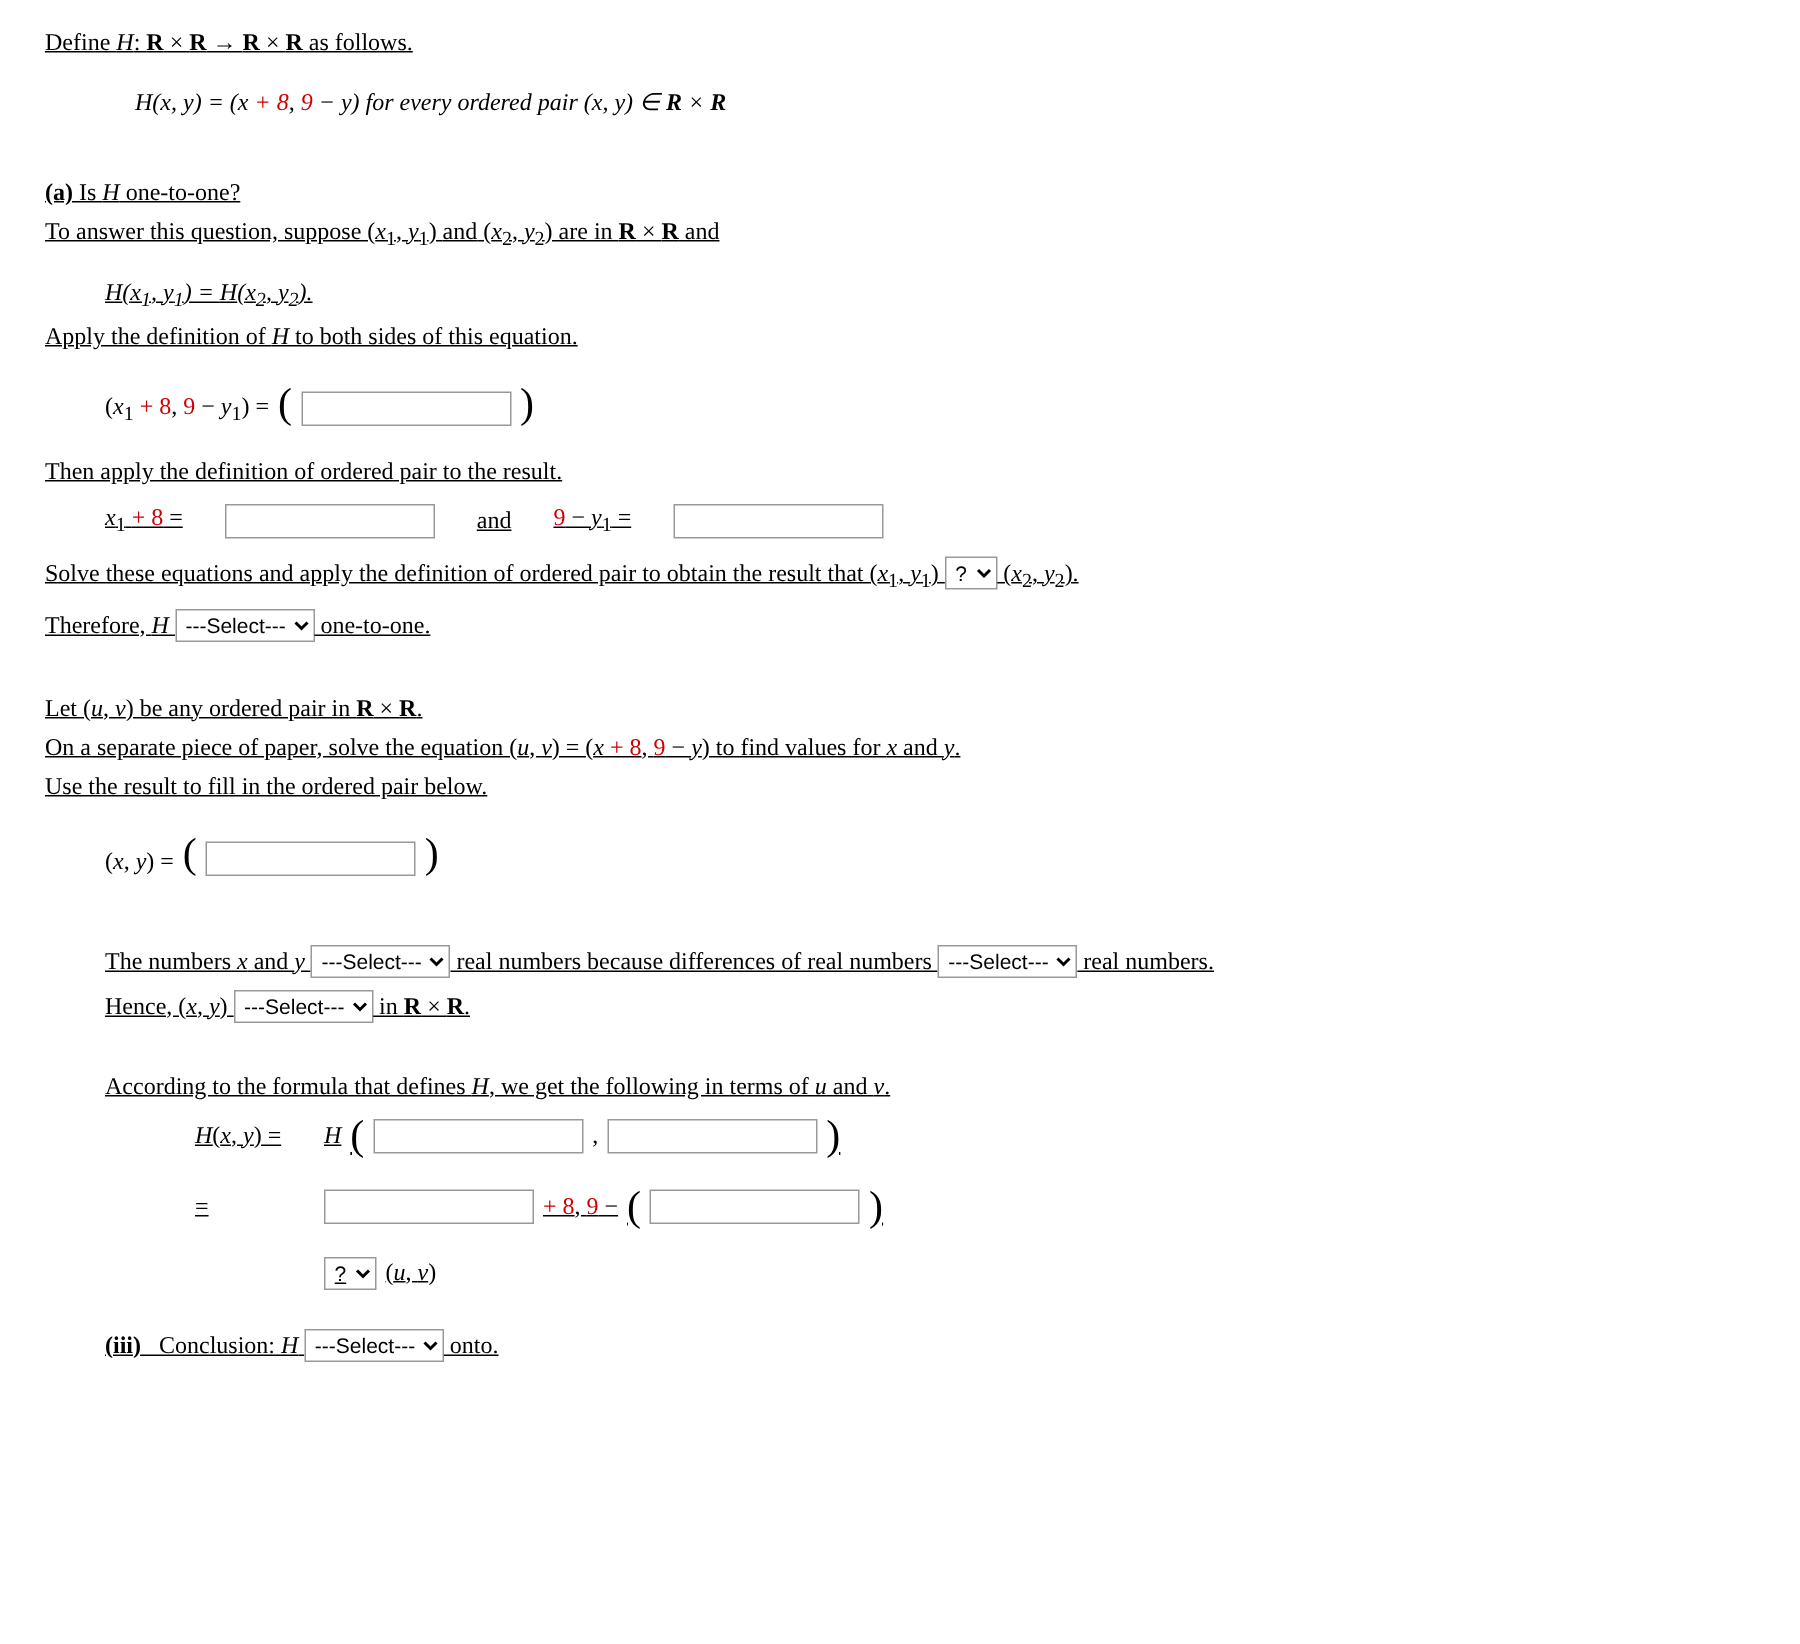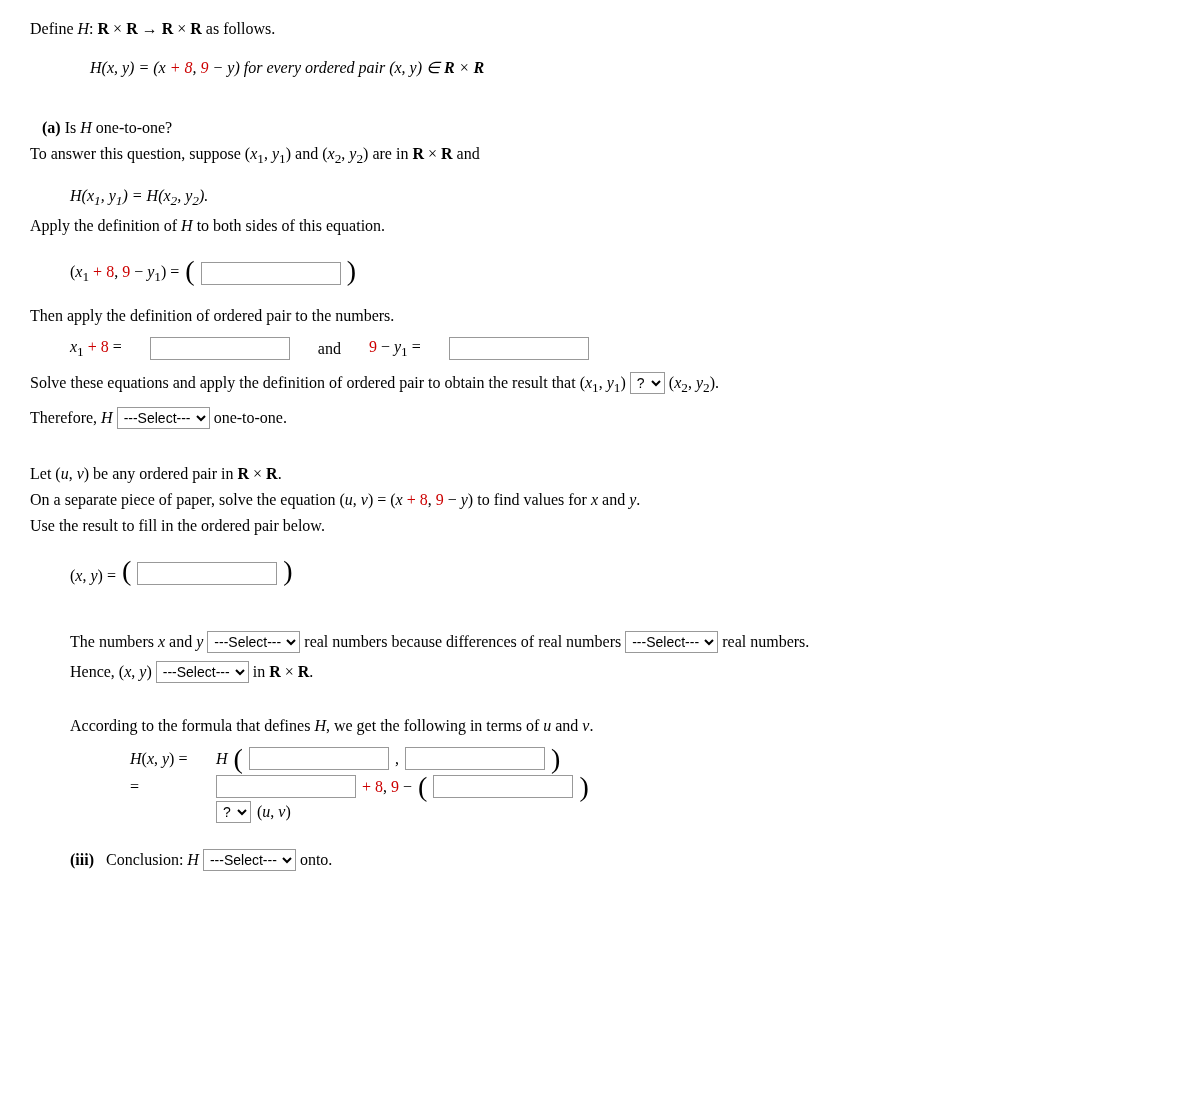--- a/index.html
+++ b/index.html
@@ -12,20 +12,21 @@
       width: 1200px;
       min-height: 1096px;
     }
     .red { color: #cc0000; }
     .math-line {
       margin: 20px 0 8px 60px;
       font-style: italic;
     }
     .section {
       margin-bottom: 10px;
+      text-decoration: underline;
     }
     .indent {
       margin-left: 40px;
     }
     .text-block {
       margin: 8px 0;
     }
     input[type="text"] {
       border: 1px solid #999;
       padding: 2px 4px;
@@ -46,28 +47,28 @@
       line-height: 1;
       font-style: normal;
     }
     .equation-row {
       display: inline-flex;
       align-items: flex-end;
       gap: 6px;
       margin: 10px 0;
     }
     .part-header {
-      margin: 16px 0 8px 12px;
+      margin: 16px 0 8px 0;
       font-style: normal;
     }
     .italic { font-style: italic; }
     .stacked {
       display: flex;
       flex-direction: column;
-      gap: 0;
+      gap: 19px;
       margin-left: 80px;
     }
     .stacked-row {
       display: flex;
       align-items: center;
       gap: 6px;
     }
   </style>
 </head>
 <body>
@@ -107,21 +108,21 @@
   <div class="indent" style="margin:12px 0 12px 40px;">
     <span class="equation-row">
       <span>(<span class="italic">x</span><sub>1</sub> <span class="red">+ 8</span>, <span class="red">9</span> − <span class="italic">y</span><sub>1</sub>) =</span>
       <span class="big-paren">(</span>
       <input type="text" style="width: 140px;">
       <span class="big-paren">)</span>
     </span>
   </div>
 
   <div class="indent text-block">
-    Then apply the definition of ordered pair to the numbers.
+    Then apply the definition of ordered pair to the result.
   </div>
 
   <div style="margin: 12px 0 12px 40px; display:flex; align-items:center; gap:28px;">
     <span><span class="italic">x</span><sub>1</sub> <span class="red">+ 8</span> =</span>
     <input type="text" style="width: 140px;">
     <span>and</span>
     <span><span class="red">9</span> − <span class="italic">y</span><sub>1</sub> =</span>
     <input type="text" style="width: 140px;">
   </div>
 

